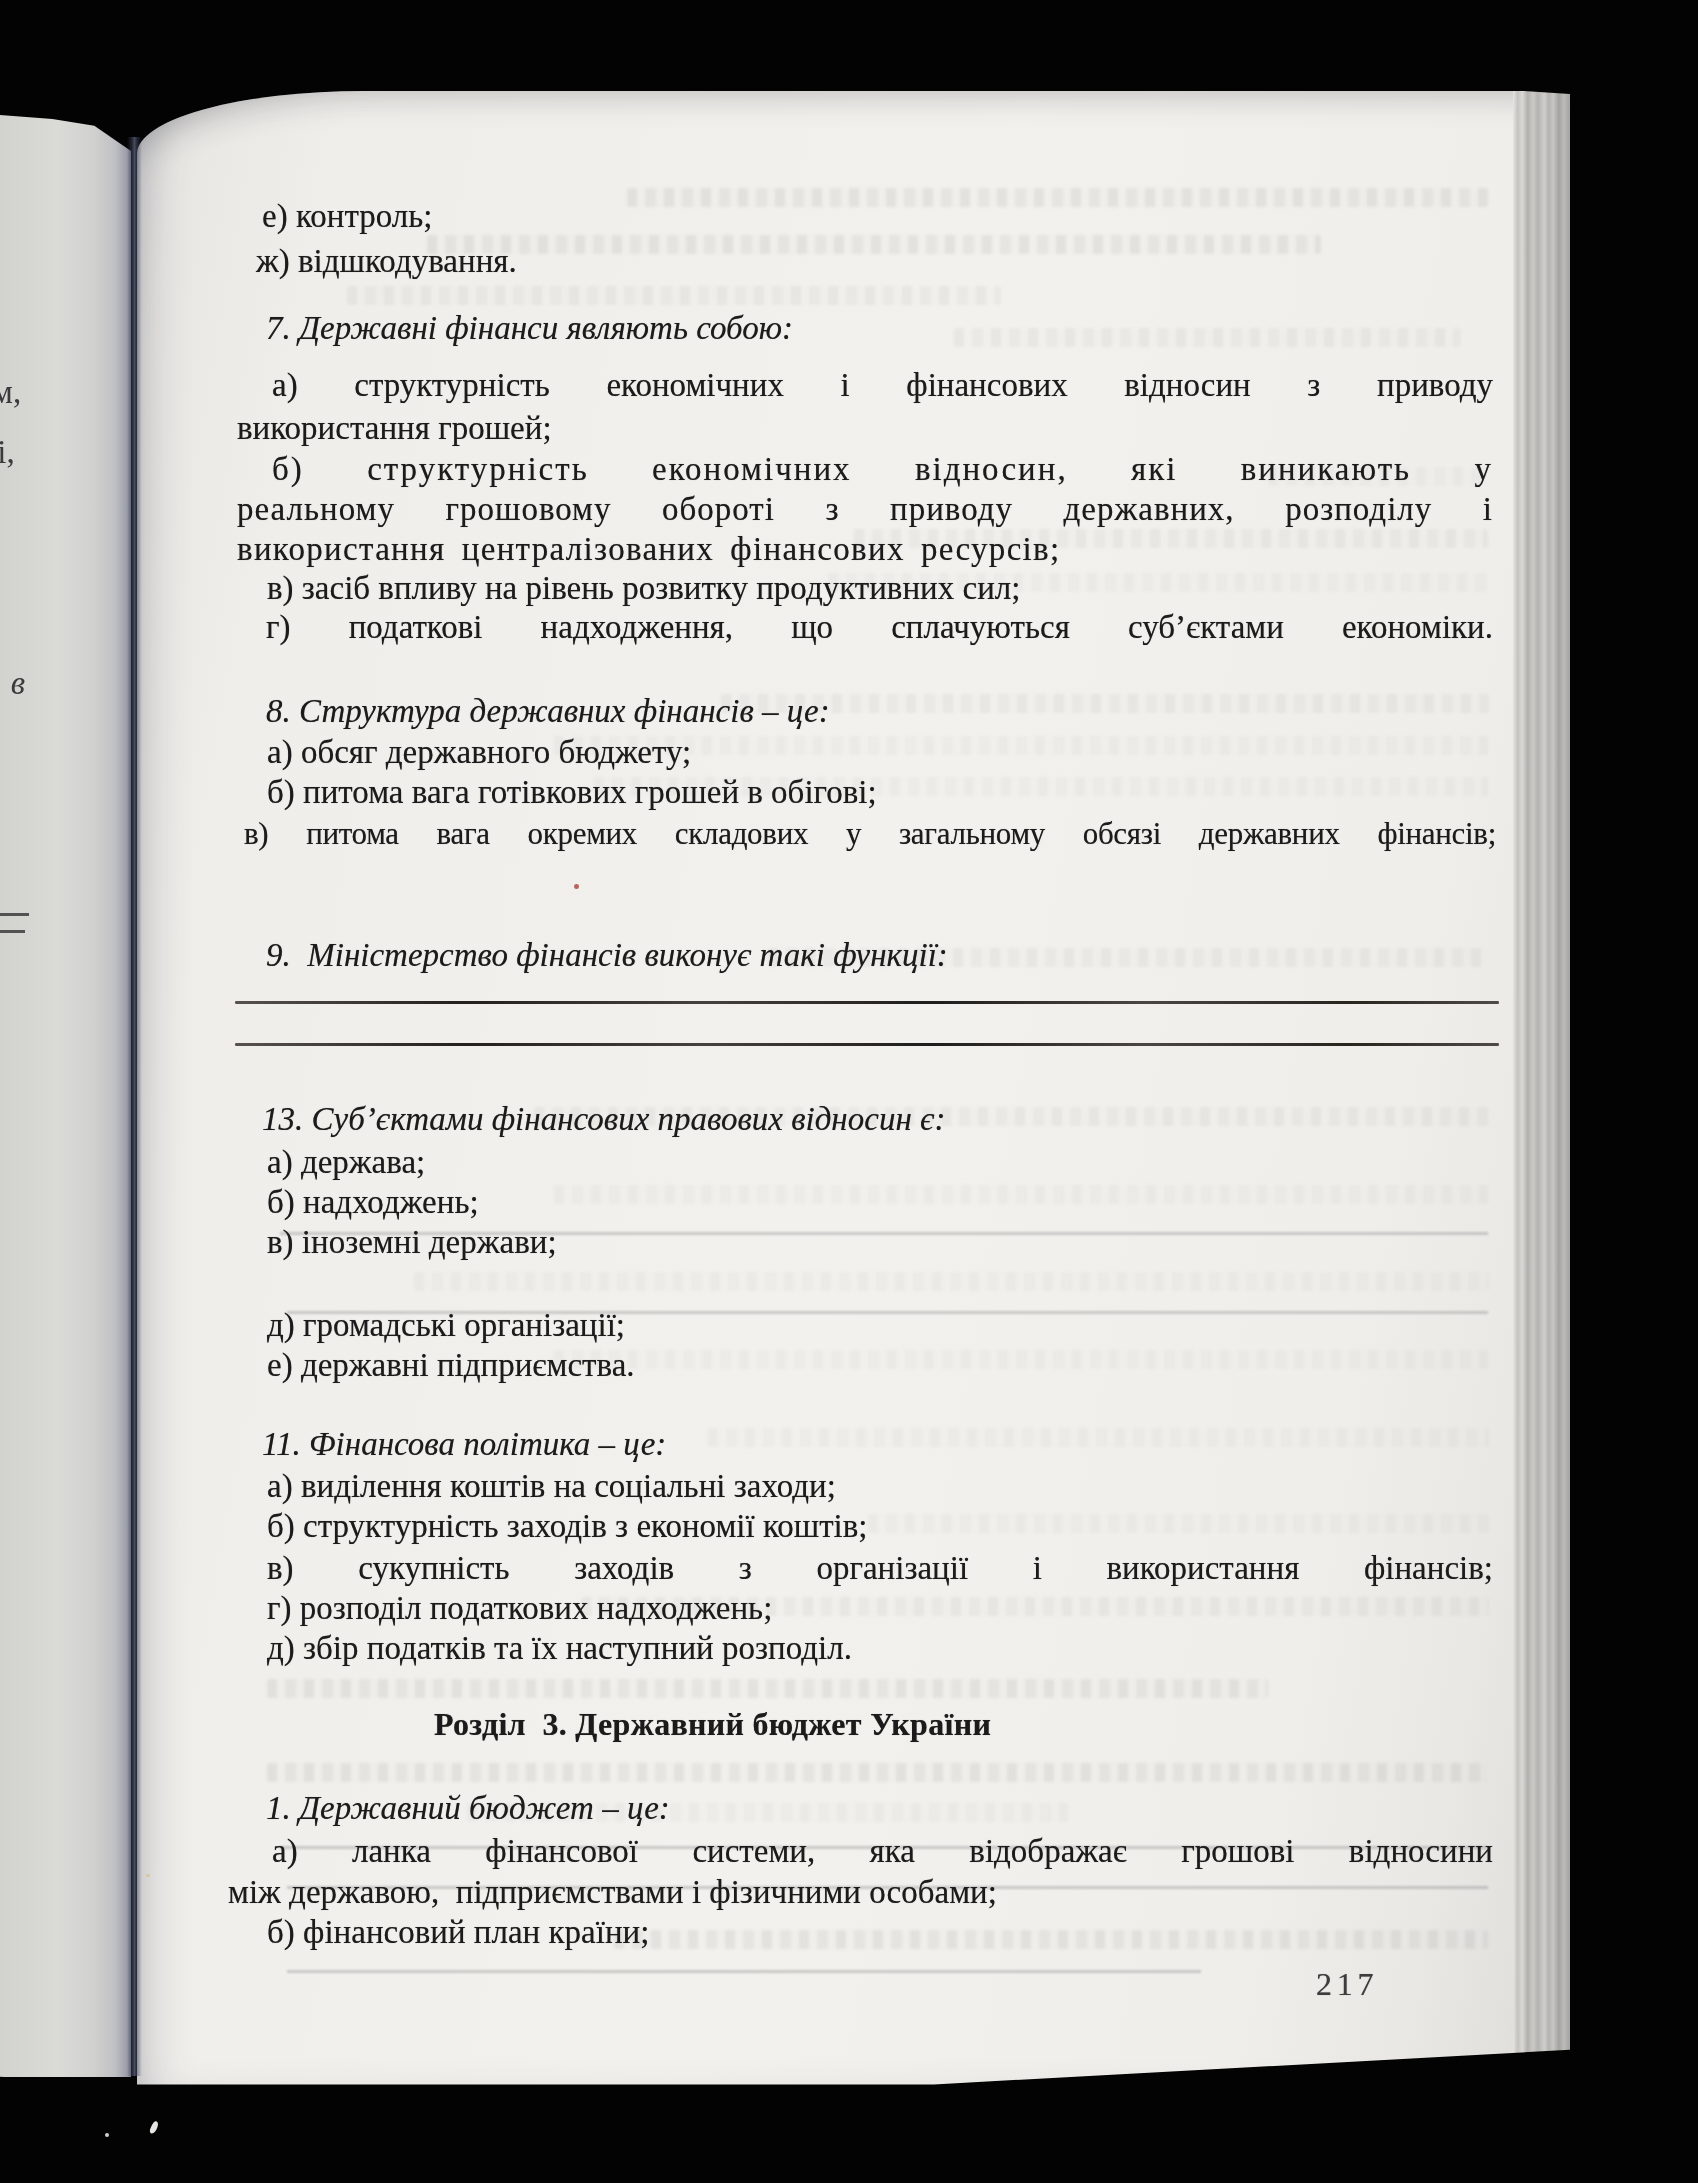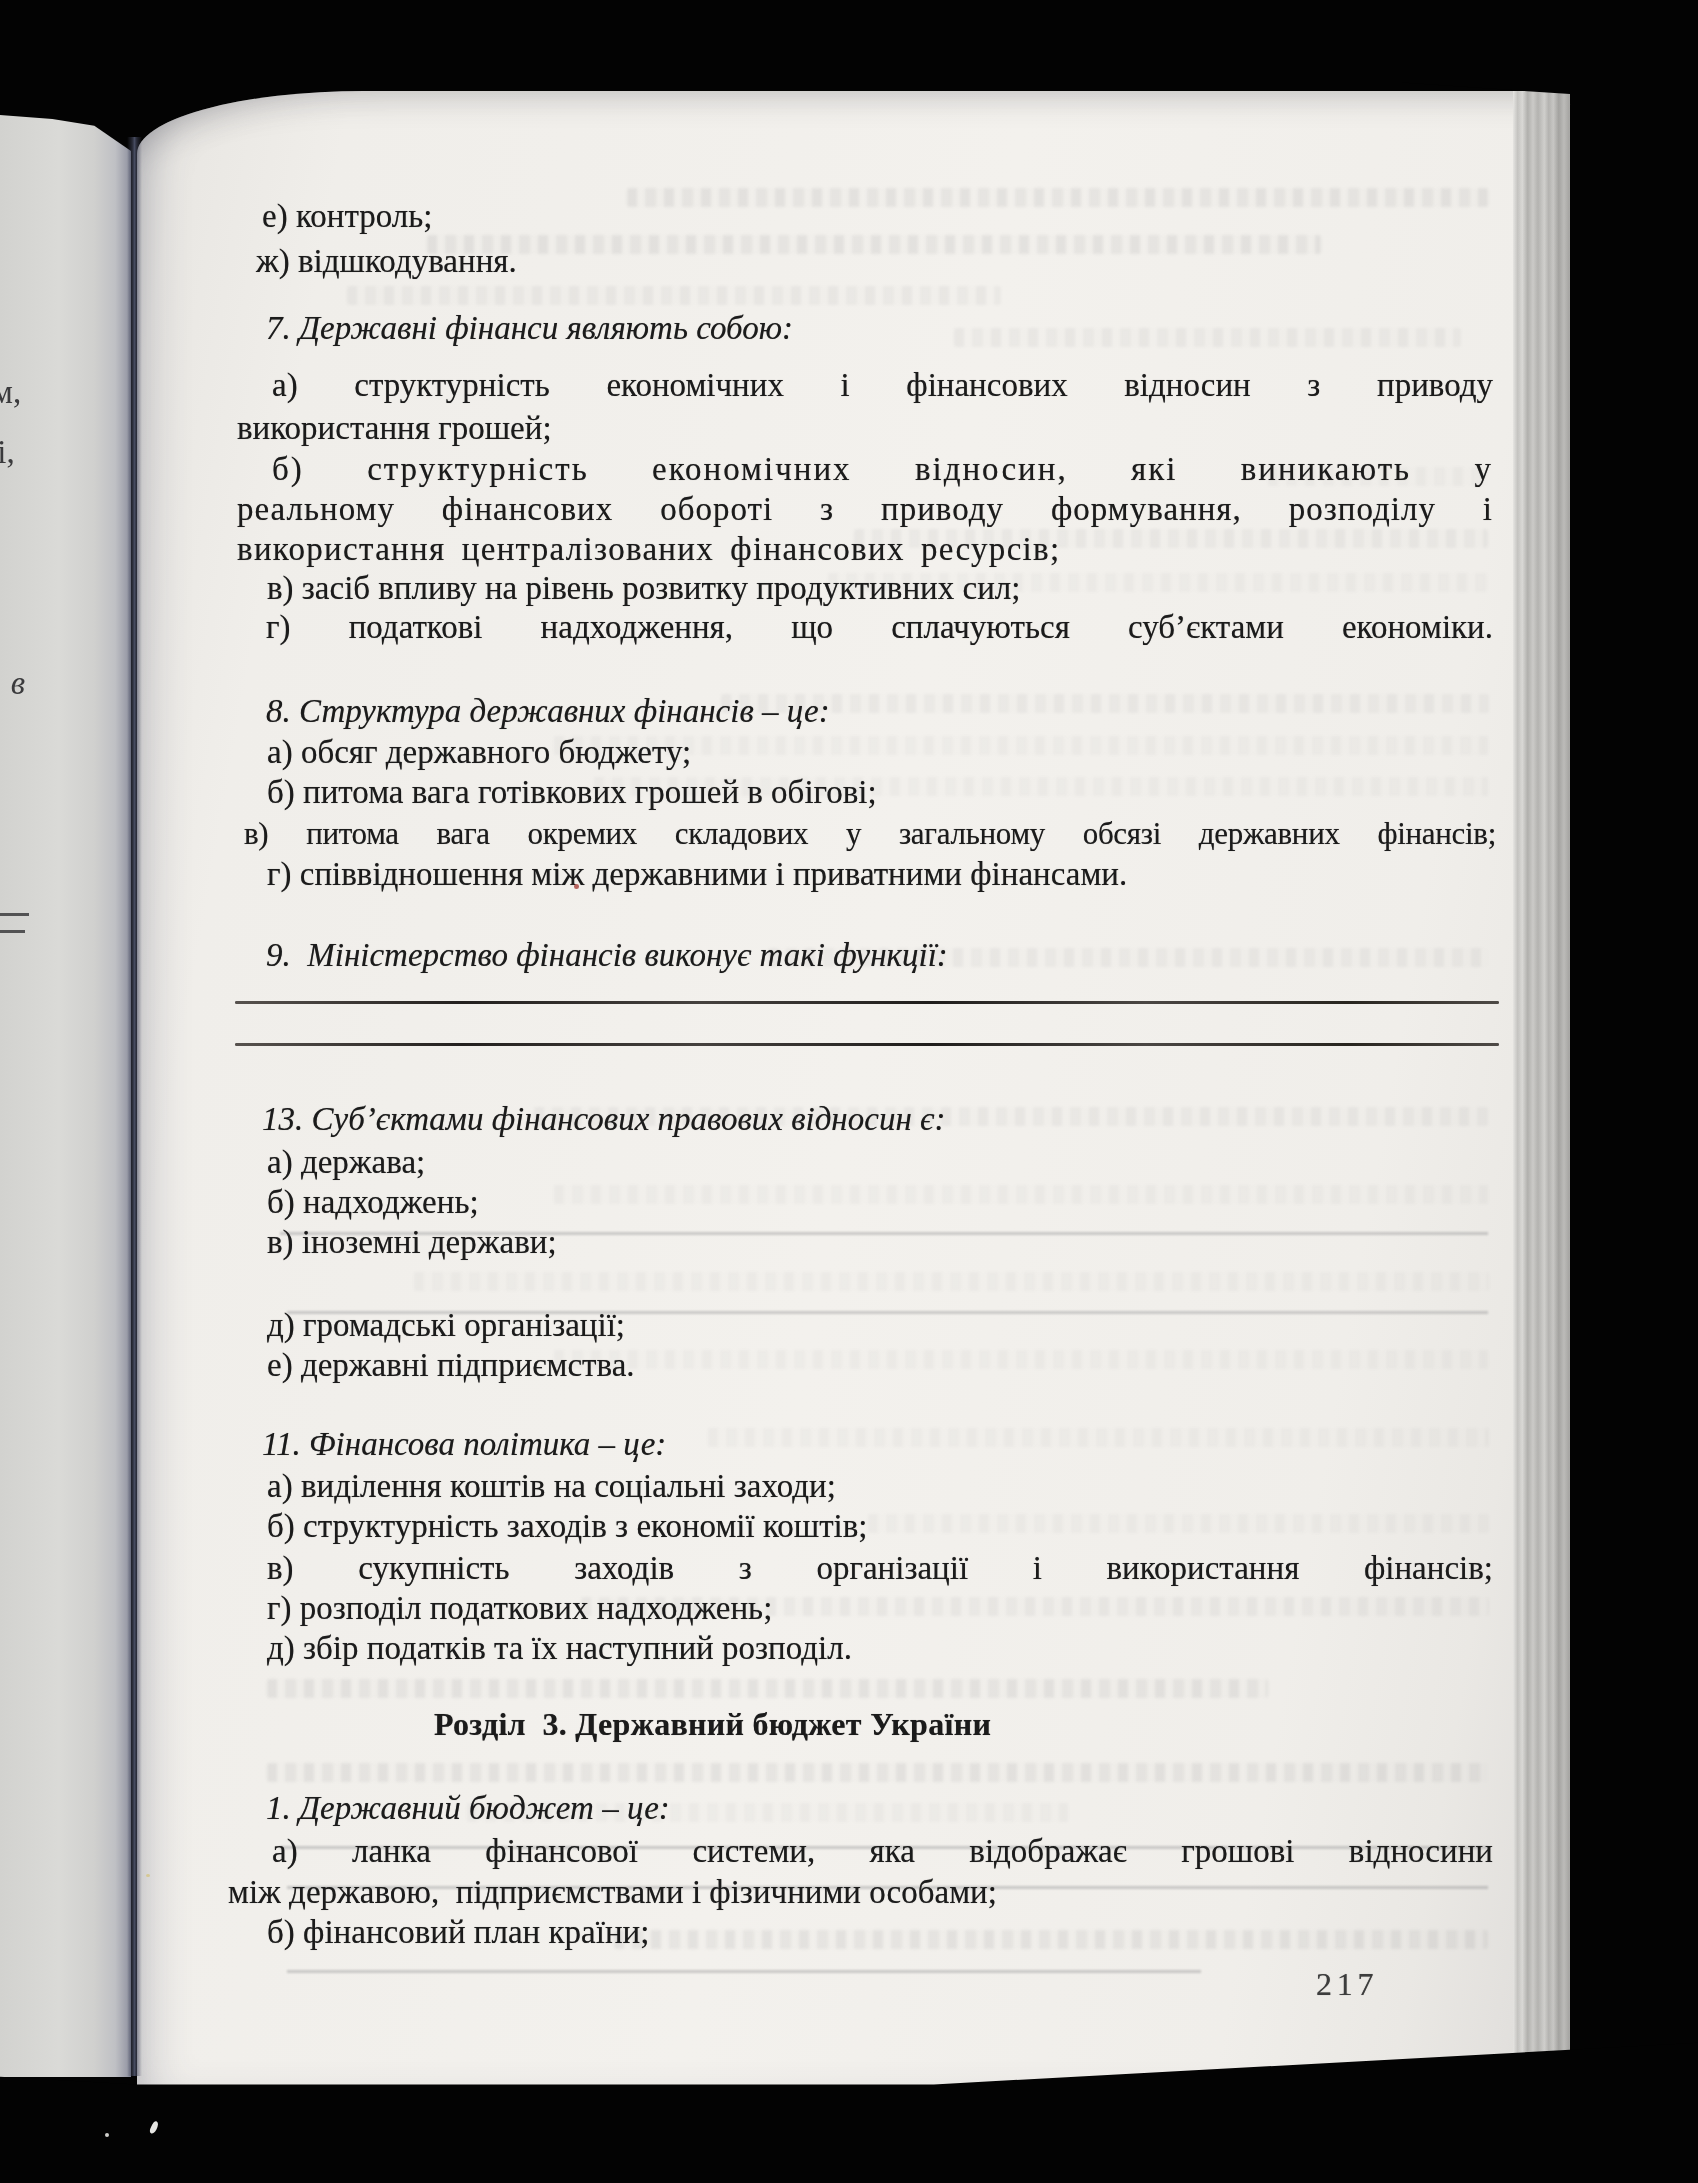--- a/index.html
+++ b/index.html
@@ -137,30 +137,29 @@
 
   <div class="text-layer">
 
     <div class="line" style="left:262px; top:198px;">е) контроль;</div>
     <div class="line" style="left:256px; top:243px;">ж) відшкодування.</div>
 
     <div class="line q" style="left:266px; top:310px;">7. Державні фінанси являють собою:</div>
     <div class="line jline" style="left:272px; top:367px; width:1221px;">а) структурність економічних і фінансових відносин з приводу</div>
     <div class="line" style="left:237px; top:410px;">використання грошей;</div>
     <div class="line jline" style="left:272px; top:451px; width:1221px; letter-spacing:2px;">б) структурність економічних відносин, які виникають у</div>
-    <div class="line jline" style="left:237px; top:491px; width:1256px; letter-spacing:1px;">реальному фінансових обороті з приводу формування, розподілу і</div>
+    <div class="line jline" style="left:237px; top:491px; width:1256px; letter-spacing:1px;">реальному грошовому обороті з приводу державних, розподілу і</div>
     <div class="line sp1" style="left:237px; top:531px;">використання централізованих фінансових ресурсів;</div>
     <div class="line" style="left:267px; top:570px;">в) засіб впливу на рівень розвитку продуктивних сил;</div>
     <div class="line jline" style="left:266px; top:609px; width:1227px;">г) податкові надходження, що сплачуються суб’єктами економіки.</div>
 
     <div class="line q" style="left:266px; top:693px;">8. Структура державних фінансів – це:</div>
     <div class="line" style="left:267px; top:734px;">а) обсяг державного бюджету;</div>
     <div class="line" style="left:267px; top:774px;">б) питома вага готівкових грошей в обігові;</div>
     <div class="line jline tight" style="left:244px; top:816px; width:1252px; font-size:31px; word-spacing:-2.7px;">в) питома вага окремих складових у загальному обсязі державних фінансів;</div>
-    <div class="line" style="left:267px; top:856px;">г) співвідношення між державними і приватними фінансами.</div>
 
     <div class="line q" style="left:266px; top:937px;">9.  Міністерство фінансів виконує такі функції:</div>
     <div class="blank-rule" style="left:235px; top:1001px; width:1264px;"></div>
     <div class="blank-rule" style="left:235px; top:1043px; width:1264px;"></div>
 
     <div class="line q" style="left:262px; top:1101px;">13. Суб’єктами фінансових правових відносин є:</div>
     <div class="line" style="left:267px; top:1144px;">а) держава;</div>
     <div class="line" style="left:267px; top:1184px;">б) надходжень;</div>
     <div class="line" style="left:267px; top:1224px;">в) іноземні держави;</div>
     <div class="line" style="left:267px; top:1307px;">д) громадські організації;</div>

